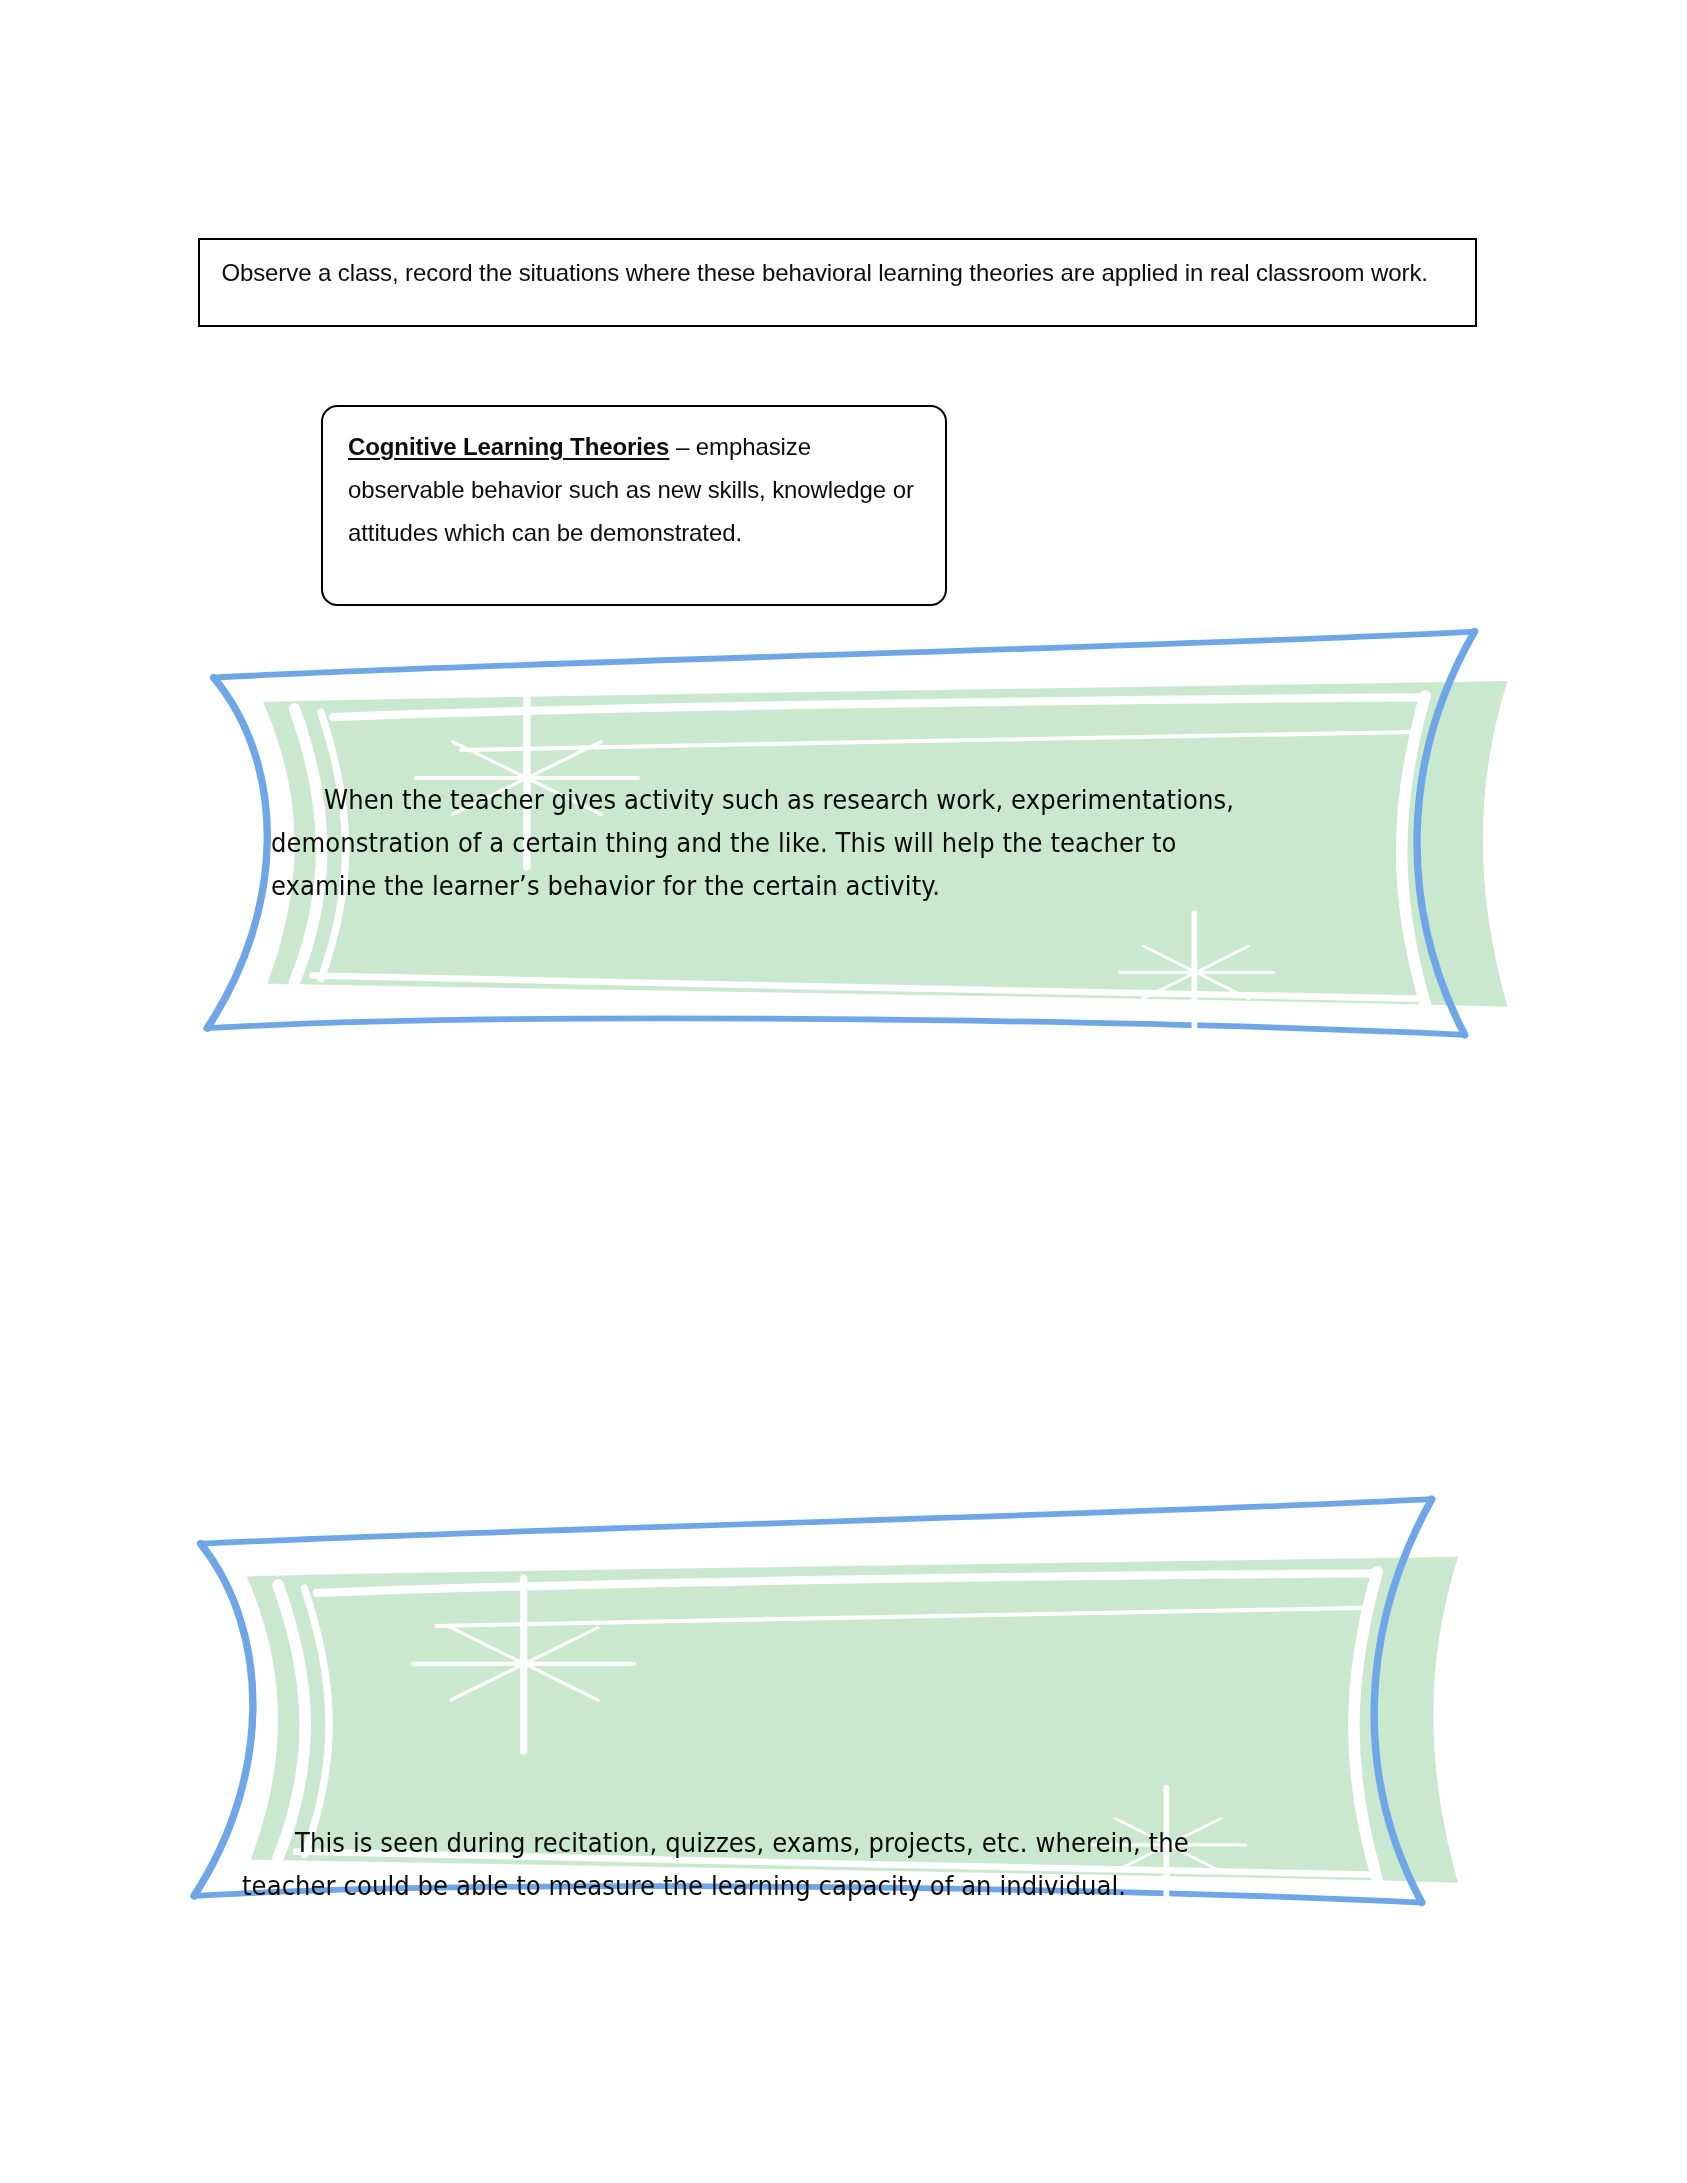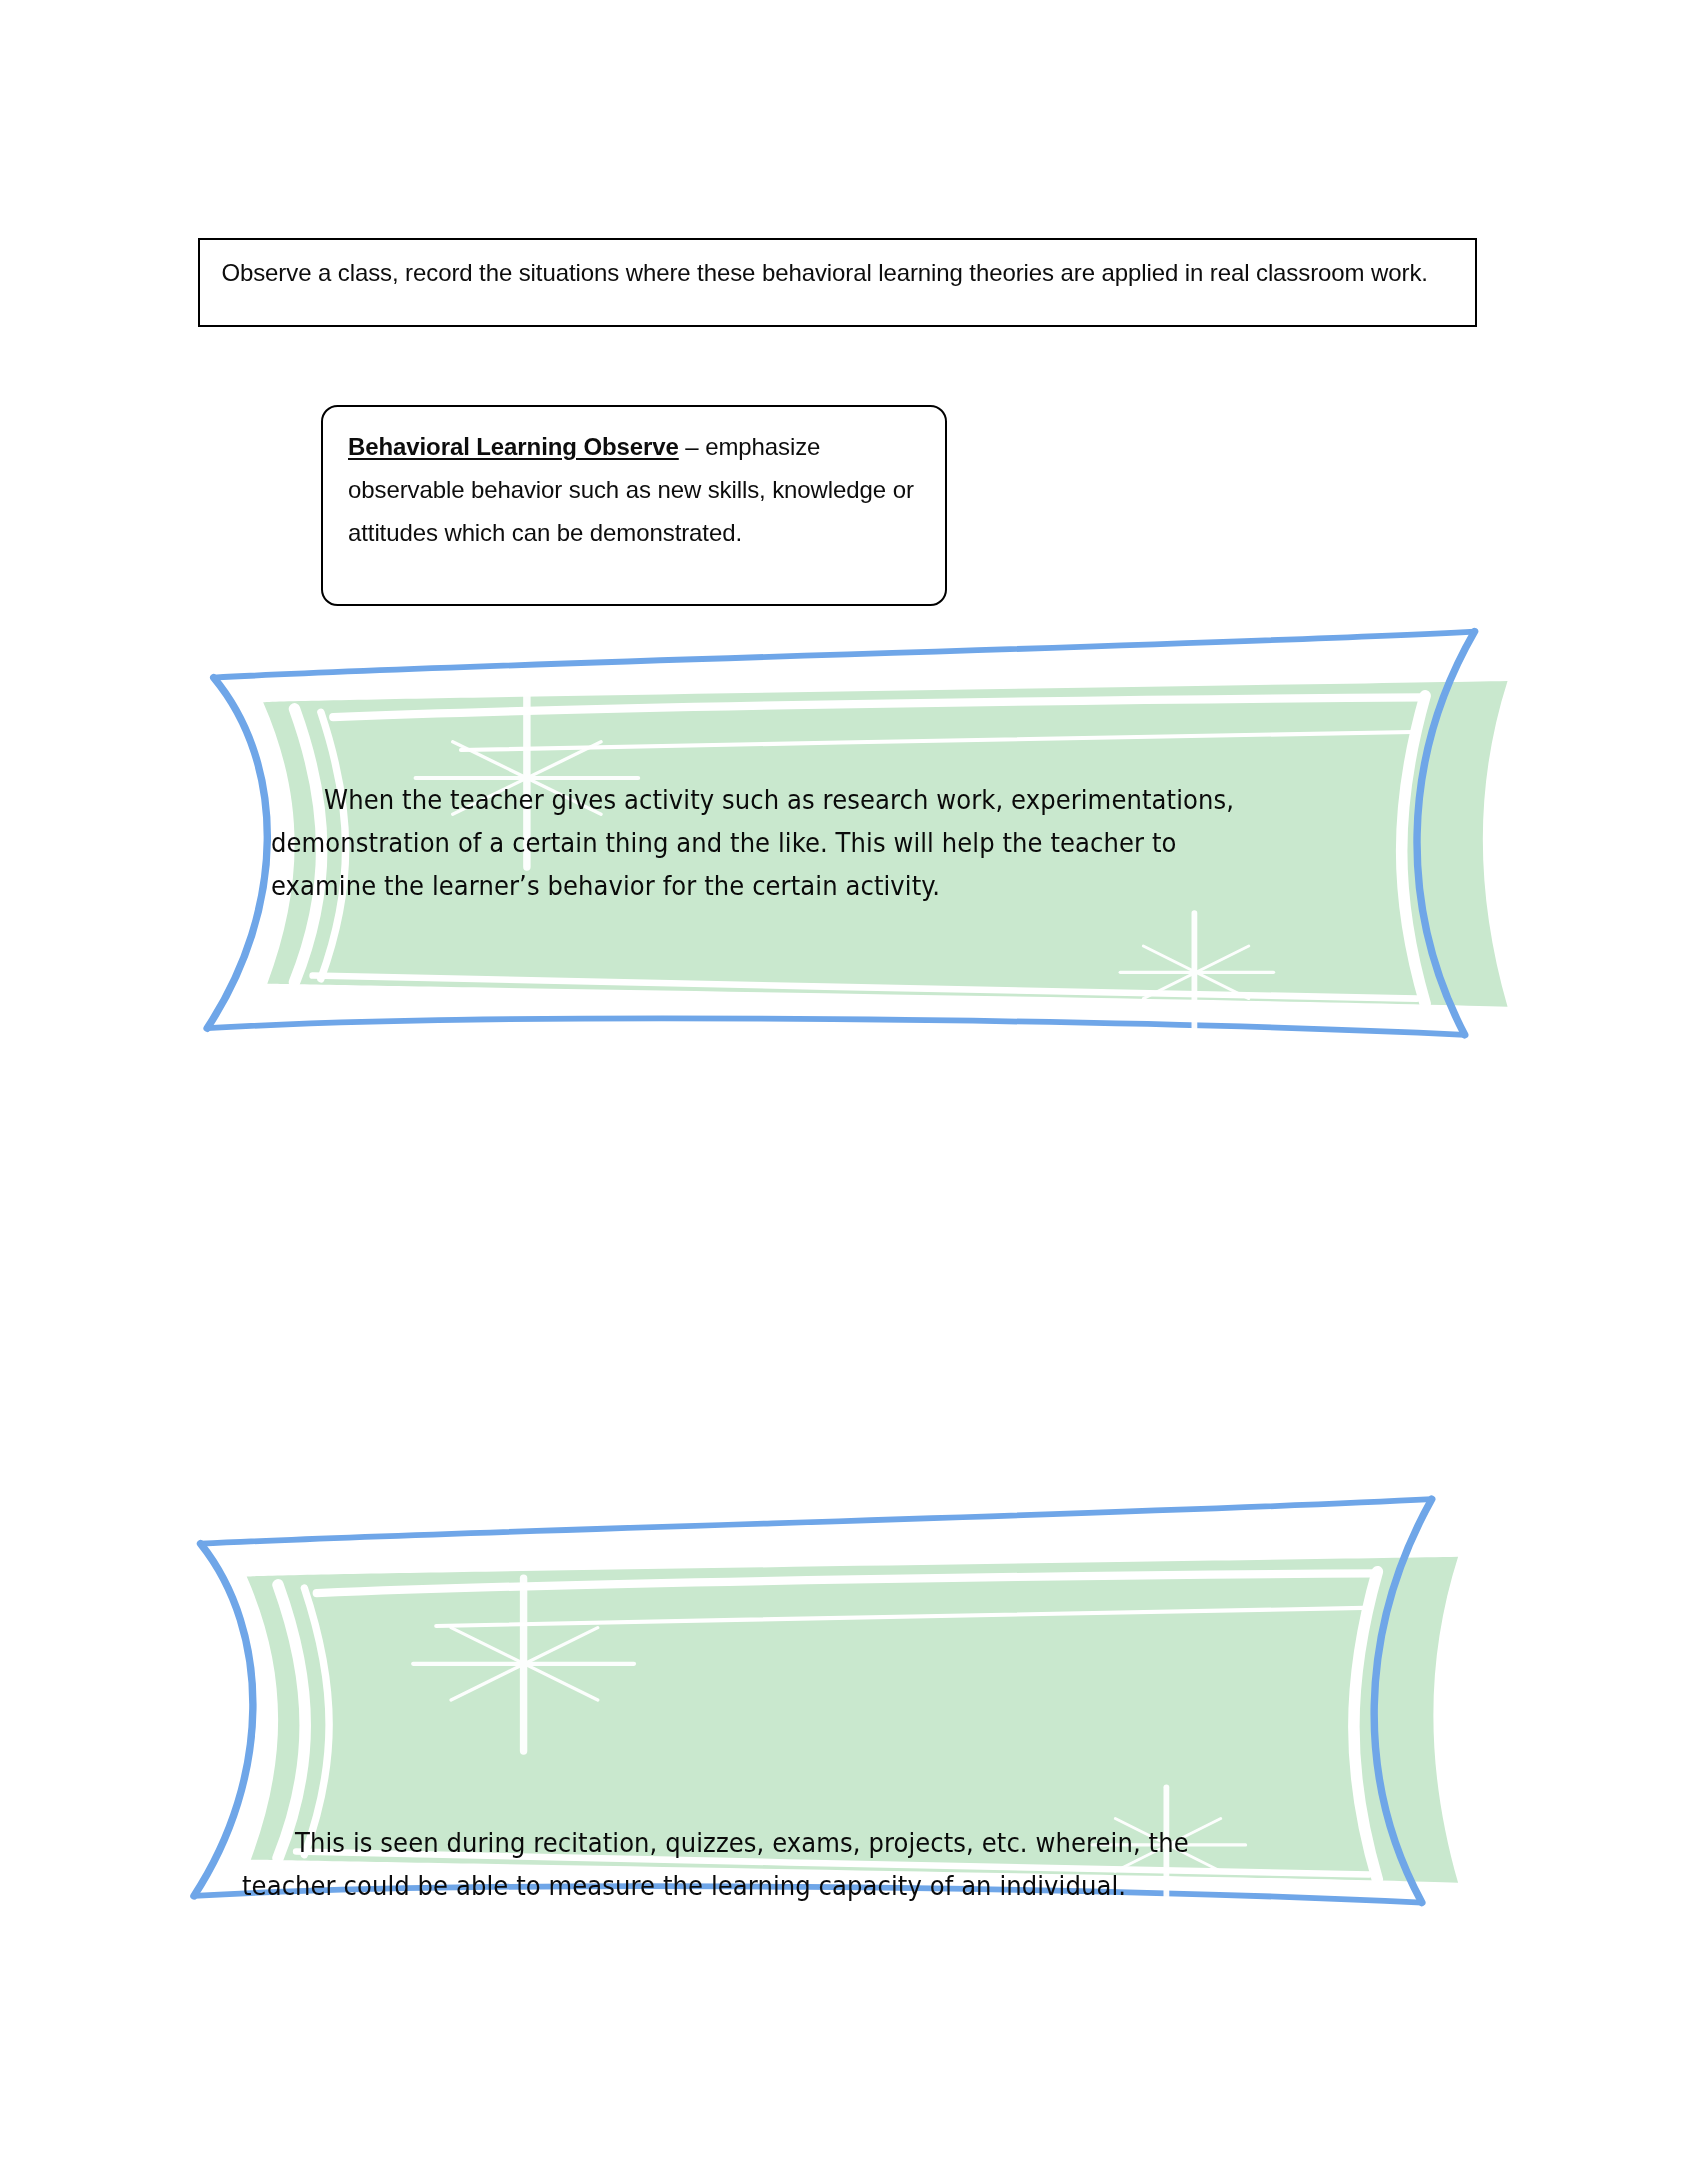--- a/index.html
+++ b/index.html
@@ -124,21 +124,21 @@
 <body>
 
 <div class="page">
 
   <div class="instruction-box">
     <div class="instruction-text">Observe a class, record the situations where these behavioral learning theories are applied in real classroom work.</div>
   </div>
 
   <div class="def-box def-box-1">
     <div class="def-text">
-      <span class="def-term">Behavioral Learning Observe</span><span> – </span><span>emphasize observable behavior such as new skills, knowledge or attitudes which can be demonstrated.</span>
+      <span class="def-term">Cognitive Learning Theories</span><span> – </span><span>emphasize observable behavior such as new skills, knowledge or attitudes which can be demonstrated.</span>
     </div>
   </div>
 
   <div class="banner banner-1">
     <svg viewBox="0 0 1660 520" preserveAspectRatio="none">
 
       <path fill="#c9e8ce" d="M 90 100
                C 150 96, 1390 78, 1600 74
                C 1560 200, 1560 330, 1600 470
                C 1380 462, 160 444, 95 442

